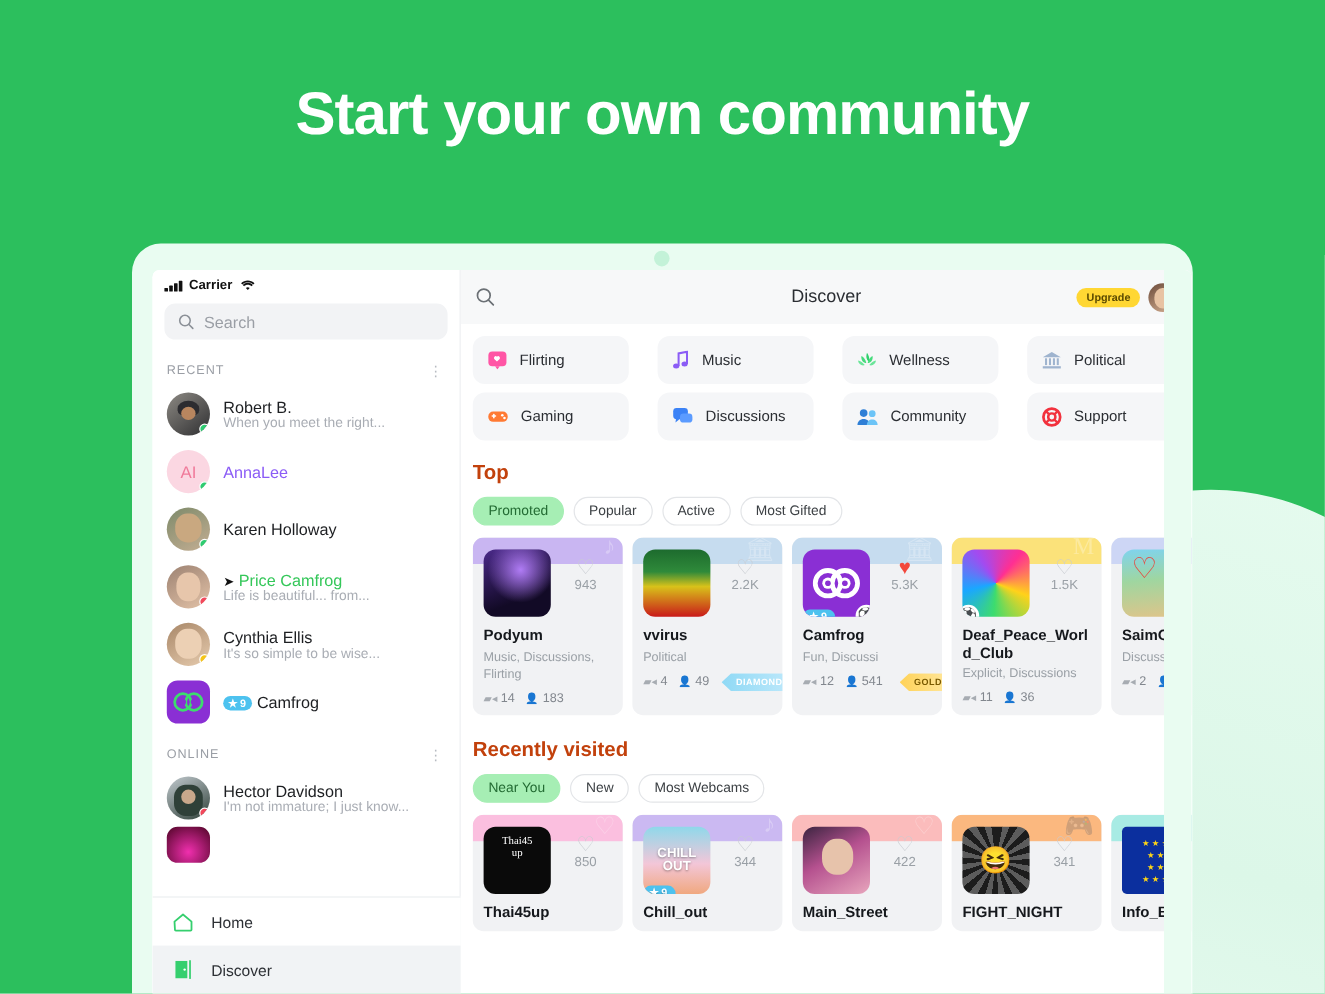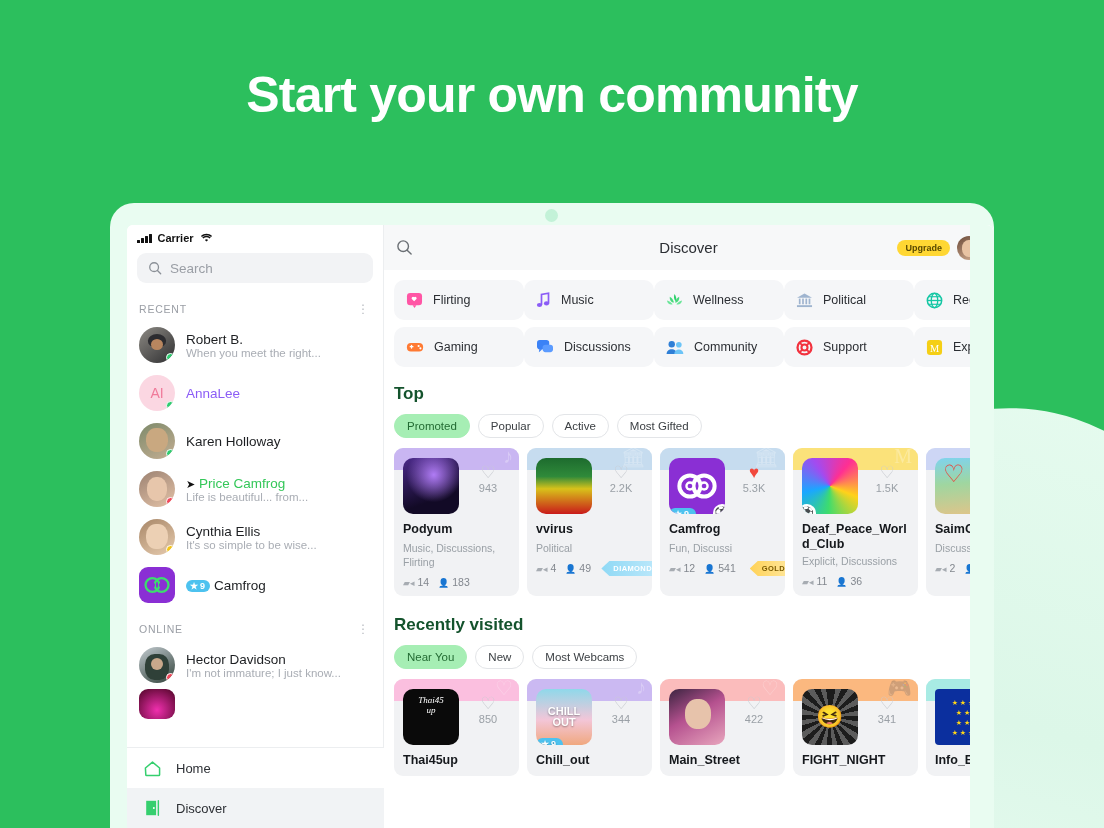--- a/index.html
+++ b/index.html
@@ -118,32 +118,32 @@
     font-size: 15px; color: #2b2e33;
   }
   .upgrade {
     background: #ffd733; color: #5b4a00; font-size: 9px; font-weight: bold;
     border-radius: 9px; padding: 3px 8px; margin-left: auto; margin-right: 7px;
     position: relative; z-index: 2;
   }
   .me-av { width: 24px; height: 24px; border-radius: 50%; position: relative; z-index: 2; overflow: hidden; }
 
   #cats { padding: 10px 12px 0 10px; display: flex; flex-direction: column; gap: 7px; }
-  .cat-row { display: flex; gap: 0; }
+  .cat-row { display: flex; gap: 24px; }
   .cat {
     width: 130px; height: 40px; background: #f5f6f8; border-radius: 10px;
     display: flex; align-items: center; gap: 10px; padding: 0 12px;
     font-size: 12.5px; color: #2b2e33; flex: none;
   }
 
   .sec-title-row {
     display: flex; align-items: center; justify-content: space-between;
     padding: 17px 14px 0 10px;
   }
-  .sec-title { font-size: 17px; font-weight: bold; color: #14532d; }
+  .sec-title { font-size: 17px; font-weight: bold; color: #c2410c; }
   .chev { color: #9aa0a6; font-size: 17px; }
 
   .pills { display: flex; gap: 8px; padding: 10px 0 0 10px; }
   .pill {
     font-size: 11.5px; color: #3c4044; border: 1px solid #e3e5e8;
     border-radius: 13px; padding: 5px 12px; background: #fff; white-space: nowrap;
   }
   .pill.on { background: #a6eeb4; border-color: #a6eeb4; color: #236b33; }
 
   .cards { display: flex; gap: 8px; padding: 10px 0 0 10px; }
@@ -595,21 +595,21 @@
       <span class="pill">Most Webcams</span>
     </div>
 
     <div class="cards">
 
       <div class="card">
         <div class="band" style="background:#fbbfdf">
             <span class="gl">♡</span>
           </div>
         <div class="body">
-          <div class="thumb" style="background:#0a0a0a;font-family:'Liberation Serif',serif;font-style:italic;font-size:9px;padding-top:6px;align-items:flex-start">Thai45<br>up</div>
+          <div class="thumb" style="background:#0a0a0a;font-family:'Liberation Serif',serif;font-size:9px;padding-top:6px;align-items:flex-start">Thai45<br>up</div>
           <div class="heart-wrap">
             <div class="heart">♡</div>
             <div class="likes">850</div>
           </div>
           <div class="c-title">Thai45up</div>
         </div>
       </div>
 
       <div class="card">
         <div class="band" style="background:#cbb9f2">

